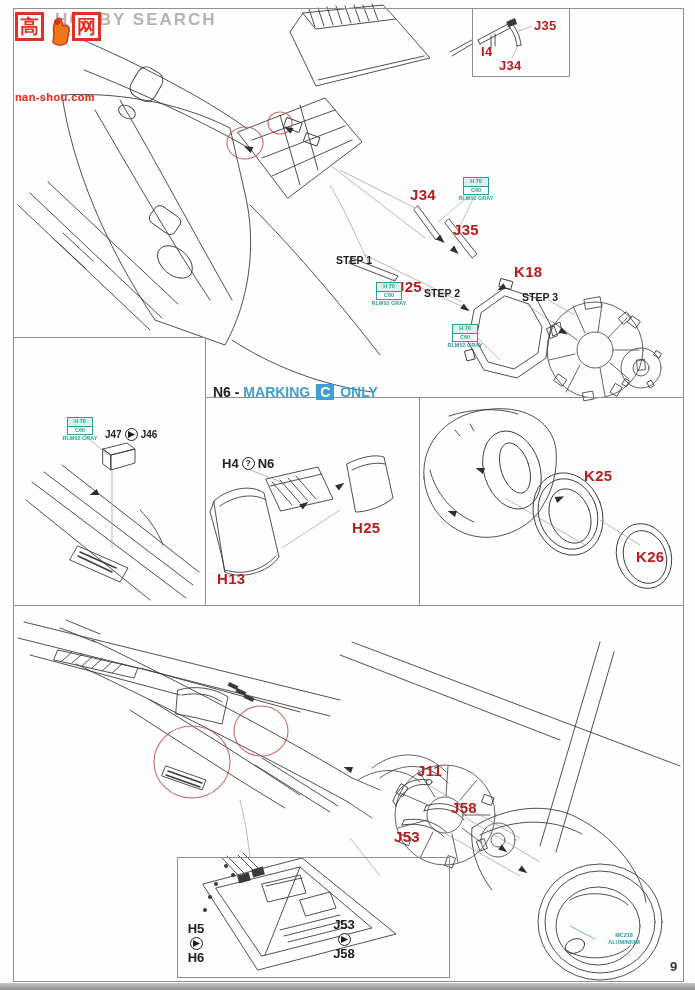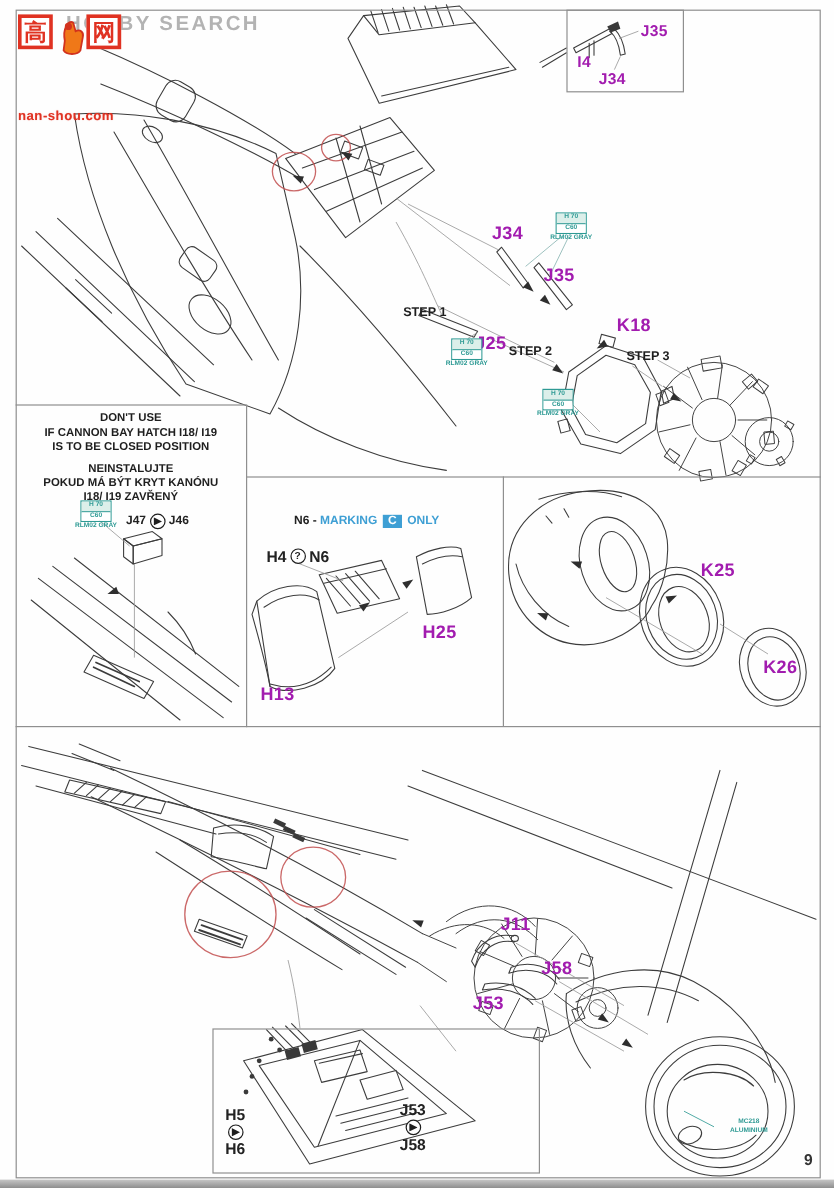--- a/index.html
+++ b/index.html
@@ -4,36 +4,36 @@
 <style>
   html,body{margin:0;padding:0;background:#e8e8e8;}
   .page{position:relative;width:695px;height:990px;background:#fefefe;overflow:hidden;
         font-family:"Liberation Sans",sans-serif;color:#222;}
   .art{position:absolute;left:0;top:0;}
   
   .hl,.vl{position:absolute;background:#8f8f8f;}
   .hl{height:1px;} .vl{width:1px;}
   .boxline{position:absolute;border:1px solid #8f8f8f;box-sizing:border-box;background:transparent;}
   
-  .plabel{position:absolute;font-weight:bold;font-size:15px;letter-spacing:.3px;color:#a21caf;white-space:nowrap;}
+  .plabel{position:absolute;font-weight:bold;font-size:15px;letter-spacing:.3px;color:#b91c1c;white-space:nowrap;}
   .plabel.sm{font-size:13px;}
   .slabel{position:absolute;font-weight:bold;font-size:10.5px;color:#1e1e1e;white-space:nowrap;}
   
   .callout{position:absolute;width:58px;text-align:center;line-height:1;}
   .cbox{display:inline-block;border:1px solid #2E9A94;box-sizing:border-box;min-width:26px;}
   .cbox .ch{background:#DCEFEA;color:#2E9A94;font-weight:bold;font-size:5.5px;padding:1px 2px;border-bottom:1px solid #2E9A94;}
   .cbox .cc{background:#fff;color:#2E9A94;font-weight:bold;font-size:5.5px;padding:1px 2px;}
   .cname{color:#2E9A94;font-weight:bold;font-size:5.5px;margin-top:1px;white-space:nowrap;}
   .mcallout{position:absolute;width:56px;text-align:center;color:#2E9A94;font-weight:bold;font-size:5.5px;line-height:1.25;}
   
   .dutext{position:absolute;left:20px;top:343px;width:178px;text-align:center;
           font-weight:bold;font-size:9.5px;line-height:12px;color:#1e1e1e;}
   .dutext .gap{height:6px;}
   
-  .mkhdr{position:absolute;left:213px;top:429px;font-weight:bold;font-size:10px;white-space:nowrap;margin-left:32px;}
+  .mkhdr{position:absolute;left:213px;top:384px;font-weight:bold;font-size:14px;white-space:nowrap;}
   .mkblue{color:#3E9FD4;}
   .mkletter{display:inline-block;background:#3E9FD4;color:#fff;padding:0 4px;margin:0 2px;}
   
   .symrow{position:absolute;display:flex;align-items:center;gap:3px;font-weight:bold;font-size:10px;white-space:nowrap;}
   .symcol{position:absolute;display:flex;flex-direction:column;align-items:center;gap:1px;font-weight:bold;font-size:13px;line-height:1.05;}
   .circ{width:13px;height:13px;border:1.3px solid #1e1e1e;border-radius:50%;box-sizing:border-box;
         display:inline-flex;align-items:center;justify-content:center;background:#fff;flex:0 0 auto;}
   .circ .q{font-size:8.5px;font-weight:bold;line-height:1;}
   
   .wm-text{position:absolute;left:55px;top:10px;font-weight:bold;font-size:17px;letter-spacing:2px;color:#b3b3b3;z-index:1;}
@@ -326,29 +326,20 @@
     <div class="cbox"><div class="ch">H 70</div>
       <div class="cc">C60</div></div>
     <div class="cname">RLM02 GRAY</div>
   </div>
   <div class="callout" style="left:436px;top:324px;">
     <div class="cbox"><div class="ch">H 70</div>
       <div class="cc">C60</div></div>
     <div class="cname">RLM02 GRAY</div>
   </div>
 
-  <div class="dutext">
-    <div>DON'T USE</div>
-    <div>IF CANNON BAY HATCH I18/ I19</div>
-    <div>IS TO BE CLOSED POSITION</div>
-    <div class="gap"></div>
-    <div>NEINSTALUJTE</div>
-    <div>POKUD MÁ BÝT KRYT KANÓNU</div>
-    <div>I18/ I19 ZAVŘENÝ</div>
-  </div>
   <div class="callout" style="left:51px;top:417px;">
     <div class="cbox"><div class="ch">H 70</div>
       <div class="cc">C60</div></div>
     <div class="cname">RLM02 GRAY</div>
   </div>
   <div class="symrow" style="left:105px;top:428px;">
     <span>J47</span>
     <span class="circ">
       <svg width="7" height="7" viewBox="0 0 7 7">
           <path d="M0,0 L7,3.5 L0,7 Z" fill="#1e1e1e"></path>

